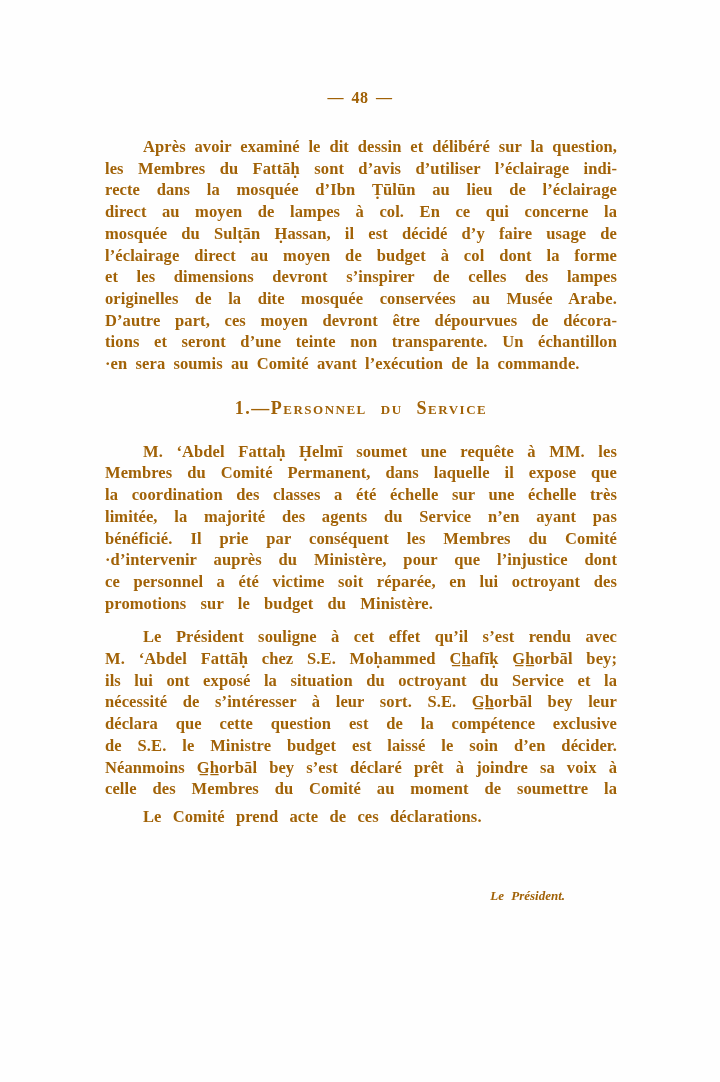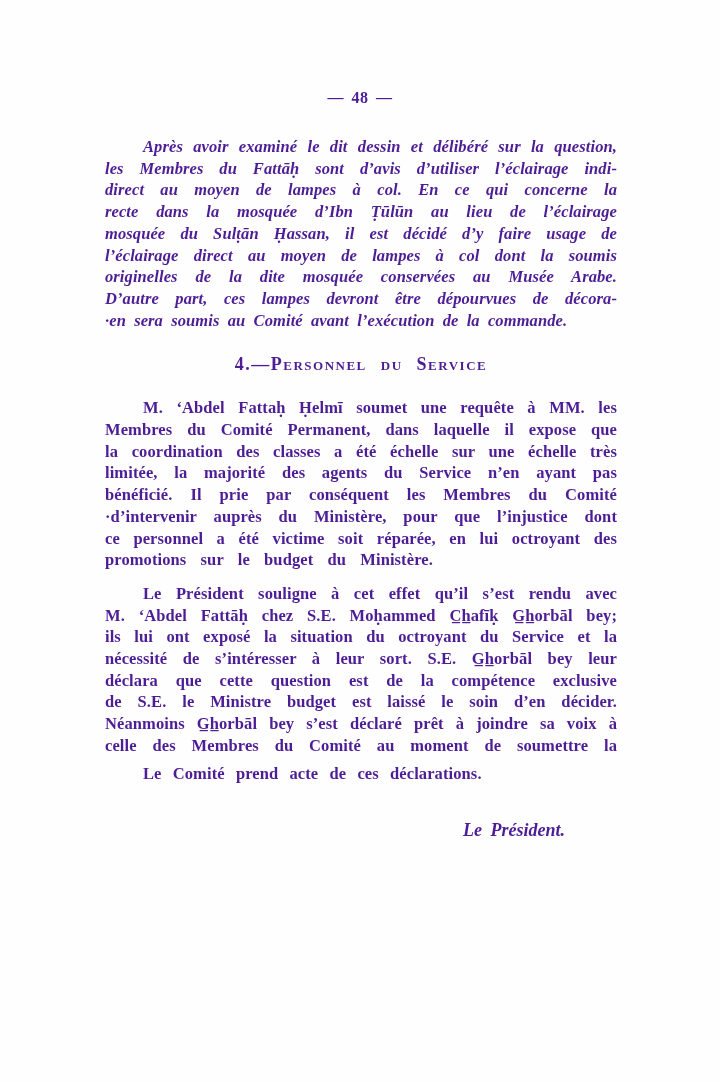--- a/index.html
+++ b/index.html
@@ -5,21 +5,21 @@
   html, body {
     margin: 0;
     padding: 0;
     background: #ffffff;
   }
   .page {
     position: relative;
     width: 720px;
     height: 1082px;
     background: #fefefe;
-    color: #4c1d95;
+    color: #a16207;
     font-family: "Liberation Serif", "DejaVu Serif", serif;
     font-weight: 700;
     overflow: hidden;
     -webkit-font-smoothing: antialiased;
   }
   .pagenum {
     padding-top: 90px;
     text-align: center;
     font-size: 16px;
     line-height: 16px;
@@ -28,71 +28,73 @@
   }
   .content {
     margin-left: 105px;
     width: 512px;
   }
   .para {
     font-size: 16.5px;
     line-height: 21.7px;
     letter-spacing: 0.1px;
   }
-  .para.p1 { margin-top: 30px; font-style: italic; }
+  .para.p1 { margin-top: 30px; }
   .para.p2 { margin-top: 22px; }
   .para.p3 { margin-top: 12px; font-family: Liberation Serif, serif; }
   .para.p4 { margin-top: 6px; }
   .line { white-space: nowrap; }
   .line.just {
     white-space: normal;
     text-align: justify;
     text-align-last: justify;
   }
   .line.indent { padding-left: 38px; }
   .heading {
     margin-top: 22px;
     text-align: center;
     font-variant: small-caps;
     font-size: 18px;
     line-height: 22px;
     letter-spacing: 1.5px;
     word-spacing: 8px;
   }
   .signature {
-    margin-top: 36px;
+    margin-top: 57px;
     text-align: right;
     padding-right: 52px;
     font-style: italic;
-    font-size: 18px;
+    font-size: 13px;
     line-height: 21px;
     word-spacing: 4px;
   }
 </style>
 </head>
 <body>
 
 <div class="page">
   <div class="pagenum">— 48 —</div>
 
   <div class="content">
 
     <div class="para p1">
         <div class="line just indent">Après avoir examiné le dit dessin et délibéré sur la question,</div>
         <div class="line just">les Membres du Fattāḥ sont d’avis d’utiliser l’éclairage indi-</div>
+        <div class="line just">recte dans la mosquée d’Ibn Ṭūlūn au lieu de l’éclairage</div>
         <div class="line just">direct au moyen de lampes à col. En ce qui concerne la</div>
-        <div class="line just">recte dans la mosquée d’Ibn Ṭūlūn au lieu de l’éclairage</div>
         <div class="line just">mosquée du Sulṭān Ḥassan, il est décidé d’y faire usage de</div>
-        <div class="line just">l’éclairage direct au moyen de lampes à col dont la soumis</div>
+        <div class="line just">l’éclairage direct au moyen de budget à col dont la forme</div>
+        <div class="line just">et les dimensions devront s’inspirer de celles des lampes</div>
         <div class="line just">originelles de la dite mosquée conservées au Musée Arabe.</div>
-        <div class="line just">D’autre part, ces lampes devront être dépourvues de décora-</div>
+        <div class="line just">D’autre part, ces moyen devront être dépourvues de décora-</div>
+        <div class="line just">tions et seront d’une teinte non transparente. Un échantillon</div>
         <div class="line" style="word-spacing: 4px;">·en sera soumis au Comité avant l’exécution de la commande.</div>
       </div>
 
-    <div class="heading">4.—Personnel du Service</div>
+    <div class="heading">1.—Personnel du Service</div>
 
     <div class="para p2">
         <div class="line just indent">M. ‘Abdel Fattaḥ Ḥelmī soumet une requête à MM. les</div>
         <div class="line just">Membres du Comité Permanent, dans laquelle il expose que</div>
         <div class="line just">la coordination des classes a été échelle sur une échelle très</div>
         <div class="line just">limitée, la majorité des agents du Service n’en ayant pas</div>
         <div class="line just">bénéficié. Il prie par conséquent les Membres du Comité</div>
         <div class="line just">·d’intervenir auprès du Ministère, pour que l’injustice dont</div>
         <div class="line just">ce personnel a été victime soit réparée, en lui octroyant des</div>
         <div class="line" style="word-spacing: 10px;">promotions sur le budget du Ministère.</div>

